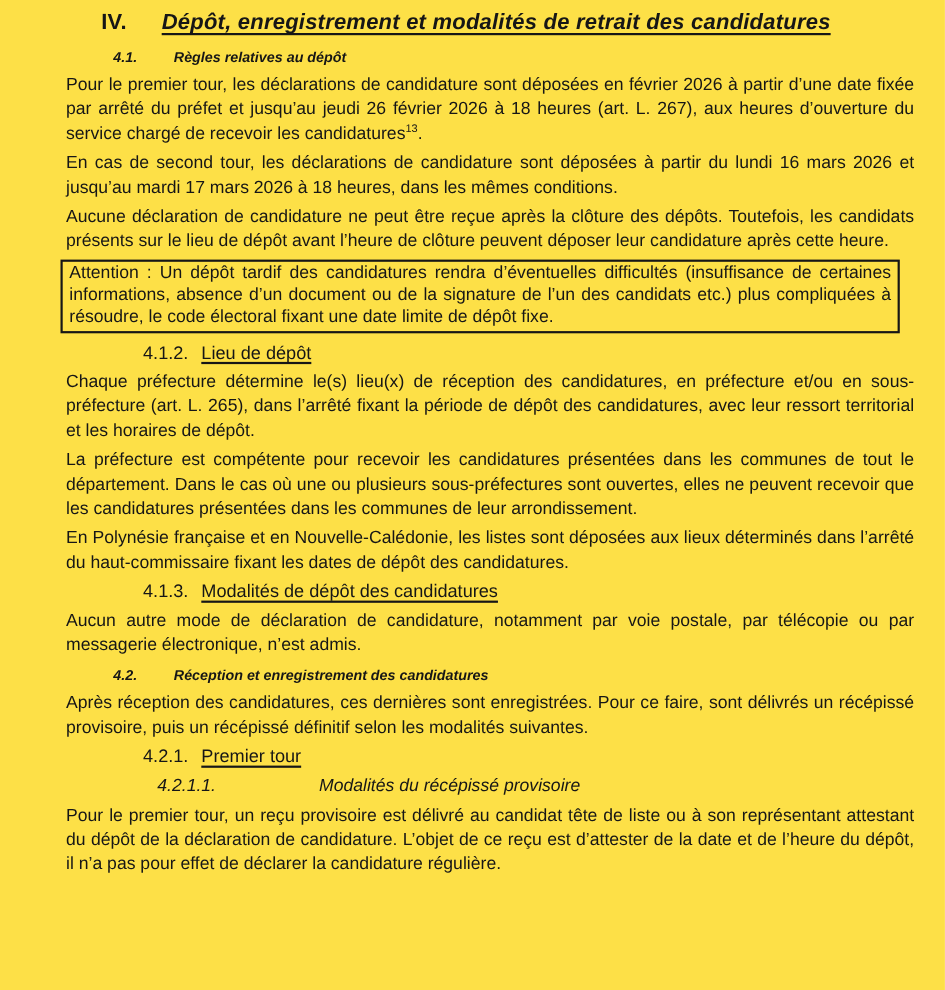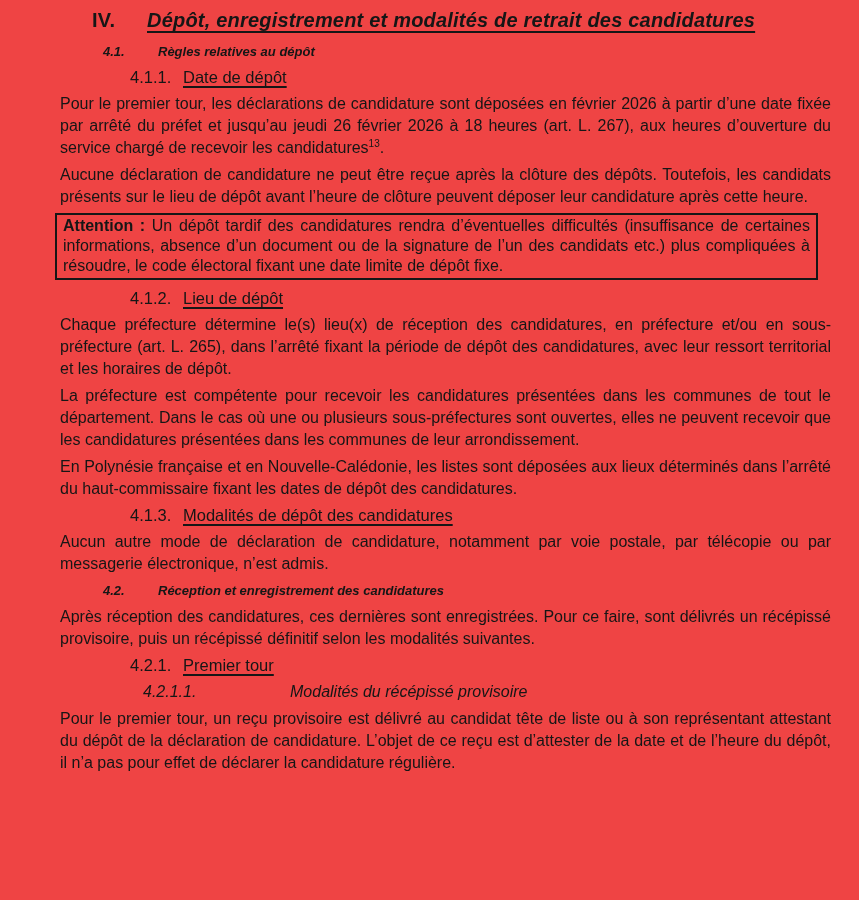--- a/index.html
+++ b/index.html
@@ -1,21 +1,21 @@
 <!DOCTYPE html>
 <html lang="fr"><head>
 <meta charset="utf-8">
 <style>
   * { margin: 0; padding: 0; box-sizing: border-box; }
   html, body { background: #ffffff; }
   .page {
     position: relative;
     width: 859px;
     height: 900px;
-    background: #ef4444;
+    background: #fde047;
     color: #161616;
     font-family: "Liberation Sans", "DejaVu Sans", sans-serif;
     padding-top: 6px;
     overflow: hidden;
   }
   
   .h1 {
     display: flex;
     margin: 0 28px 7px 92px;
     font-size: 20px;
@@ -71,21 +71,21 @@
   }
   
   .attention {
     margin: 2px 41px 8px 55px;
     border: 2px solid #161616;
     padding: 1px 6px 2px 6px;
     font-size: 16px;
     line-height: 20px;
     text-align: justify;
   }
-  .attention .label { font-weight: bold; }
+  .attention .label { font-weight: normal; }
   sup.fn {
     font-size: 10px;
     line-height: 0;
     vertical-align: baseline;
     position: relative;
     top: -6px;
   }
 </style>
 </head>
 <body>
@@ -95,27 +95,24 @@
   <div class="h1">
     <span class="num">IV.</span>
     <span class="txt">Dépôt, enregistrement et modalités de retrait des candidatures</span>
   </div>
 
   <div class="h2">
     <span class="num">4.1.</span>
     <span class="txt">Règles relatives au dépôt</span>
   </div>
 
-  <div class="h3">
-    <span class="num">4.1.1.</span>
-    <span class="txt">Date de dépôt</span>
-  </div>
 
   <p class="body"><span>Pour le premier tour, les déclarations de candidature sont déposées en février 2026 à partir d’une date fixée par arrêté du préfet et jusqu’au jeudi 26 février 2026 à 18 heures (art. L. 267), aux heures d’ouverture du service chargé de recevoir les candidatures</span><sup class="fn">13</sup><span>.</span></p>
 
+  <p class="body">En cas de second tour, les déclarations de candidature sont déposées à partir du lundi 16 mars 2026 et jusqu’au mardi 17 mars 2026 à 18 heures, dans les mêmes conditions.</p>
 
   <p class="body">Aucune déclaration de candidature ne peut être reçue après la clôture des dépôts. Toutefois, les candidats présents sur le lieu de dépôt avant l’heure de clôture peuvent déposer leur candidature après cette heure.</p>
 
   <div class="attention">
     <span class="label">Attention :</span><span> Un dépôt tardif des candidatures rendra d’éventuelles difficultés (insuffisance de certaines informations, absence d’un document ou de la signature de l’un des candidats etc.) plus compliquées à résoudre, le code électoral fixant une date limite de dépôt fixe.</span>
   </div>
 
   <div class="h3">
     <span class="num">4.1.2.</span>
     <span class="txt">Lieu de dépôt</span>

